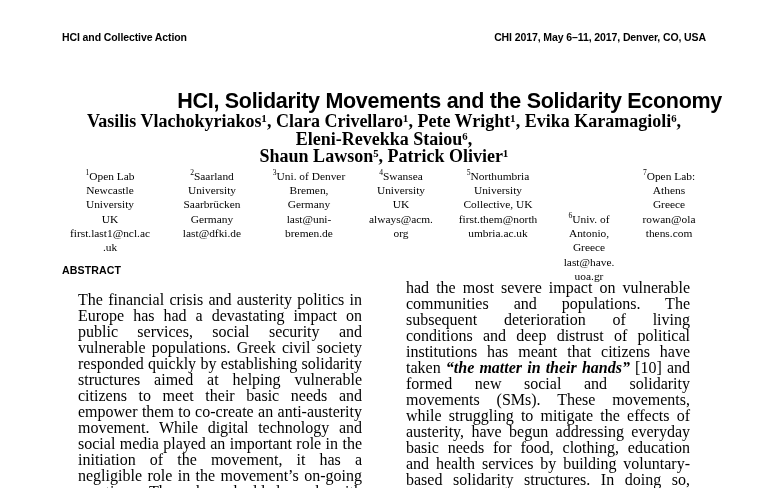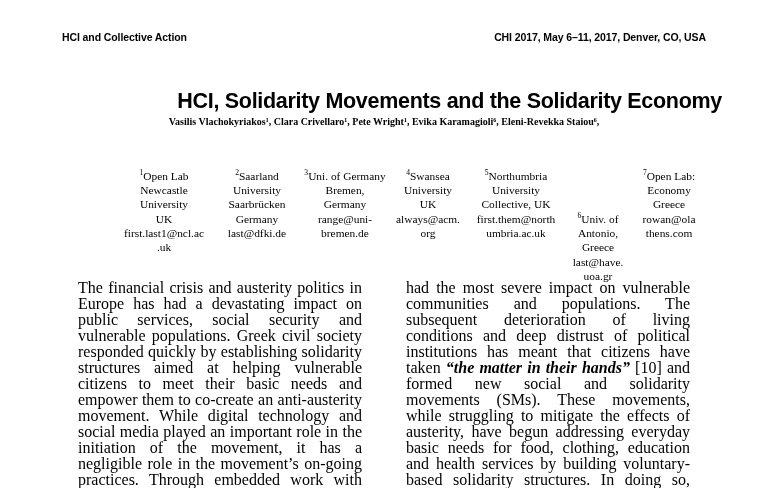--- a/index.html
+++ b/index.html
@@ -55,33 +55,33 @@
   }
 
   
   .authors {
     position: absolute;
     left: 62px;
     top: 113px;
     width: 644px;
     text-align: center;
     font-weight: bold;
-    font-size: 10px;
+    font-size: 18px;
     line-height: 17.5px;
   }
 
   
   .affils {
     position: absolute;
     left: 62px;
     top: 169px;
     width: 644px;
     display: flex;
     align-items: flex-start;
-    justify-content: flex-end;
+    justify-content: space-between;
   }
   .affil {
     text-align: center;
     font-size: 11.4px;
     line-height: 14.2px;
     word-break: break-word;
   }
   .affil sup {
     font-size: 7.6px;
     vertical-align: super;
@@ -135,43 +135,44 @@
 
   <div class="runhead">
     <span class="runhead-left">HCI and Collective Action</span>
     <span class="runhead-right">CHI 2017, May 6–11, 2017, Denver, CO, USA</span>
   </div>
 
   <h1 class="title">HCI, Solidarity Movements and the Solidarity Economy</h1>
 
   <div class="authors">
     <div>Vasilis Vlachokyriakos¹, Clara Crivellaro¹, Pete Wright¹, Evika Karamagioli⁶, Eleni-Revekka Staiou⁶,</div>
+    <div>Shaun Lawson⁵, Patrick Olivier¹</div>
   </div>
 
   <div class="affils">
     <div class="affil affil-1">
       <sup>1</sup><span>Open Lab</span><br>
       <span>Newcastle</span><br>
       <span>University</span><br>
       <span>UK</span><br>
       <span>first.last1@ncl.ac</span><br>
       <span>.uk</span>
     </div>
     <div class="affil affil-2">
       <sup>2</sup><span>Saarland</span><br>
       <span>University</span><br>
       <span>Saarbrücken</span><br>
       <span>Germany</span><br>
       <span>last@dfki.de</span>
     </div>
     <div class="affil affil-3">
-      <sup>3</sup><span>Uni. of Germany</span><br>
+      <sup>3</sup><span>Uni. of Denver</span><br>
       <span>Bremen,</span><br>
       <span>Germany</span><br>
-      <span>range@uni-</span><br>
+      <span>last@uni-</span><br>
       <span>bremen.de</span>
     </div>
     <div class="affil affil-4">
       <sup>4</sup><span>Swansea</span><br>
       <span>University</span><br>
       <span>UK</span><br>
       <span>always@acm.</span><br>
       <span>org</span>
     </div>
     <div class="affil affil-5">
@@ -183,30 +184,31 @@
     </div>
     <div class="affil affil-6">
       <sup>6</sup><span>Univ. of</span><br>
       <span>Antonio,</span><br>
       <span>Greece</span><br>
       <span>last@have.</span><br>
       <span>uoa.gr</span>
     </div>
     <div class="affil affil-7">
       <sup>7</sup><span>Open Lab:</span><br>
-      <span>Economy</span><br>
+      <span>Athens</span><br>
       <span>Greece</span><br>
       <span>rowan@ola</span><br>
       <span>thens.com</span>
     </div>
   </div>
 
   <div class="body-cols">
 
     <div class="col">
+      <div class="section-head">ABSTRACT</div>
       <p class="para">The financial crisis and austerity politics in Europe has had a devastating impact on public services, social security and vulnerable populations. Greek civil society responded quickly by establishing solidarity structures aimed at helping vulnerable citizens to meet their basic needs and empower them to co-create an anti-austerity movement. While digital technology and social media played an important role in the initiation of the movement, it has a negligible role in the movement’s on-going practices. Through embedded work with several solidarity structures in Greece, we have begun to understand the ‘solidarity economy’ (SE) as an experiment in direct democracy and self-organization. Working with a range of solidarity structures we are developing a vision for a ‘Solidarity HCI’ committed to designing to support personal, social and institutional transformation through</p>
     </div>
 
     <div class="col">
       <p class="para"><span>had the most severe impact on vulnerable communities and populations. The subsequent deterioration of living conditions and deep distrust of political institutions has meant that citizens have taken </span><em>“the matter in their hands”</em><span> [10] and formed new social and solidarity movements (SMs). These movements, while struggling to mitigate the effects of austerity, have begun addressing everyday basic needs for food, clothing, education and health services by building voluntary-based solidarity structures. In doing so, these groups have developed and implemented innovative forms of “doing” social and solidarity economies based on social participation and self-organization and thus exemplifying an alternative to austerity [42].</span></p>
       <p class="para">In this paper we report on findings from nine months of engagements with the Solidarity Economy (SE) in Greece.</p>
     </div>
 
   </div>
 

